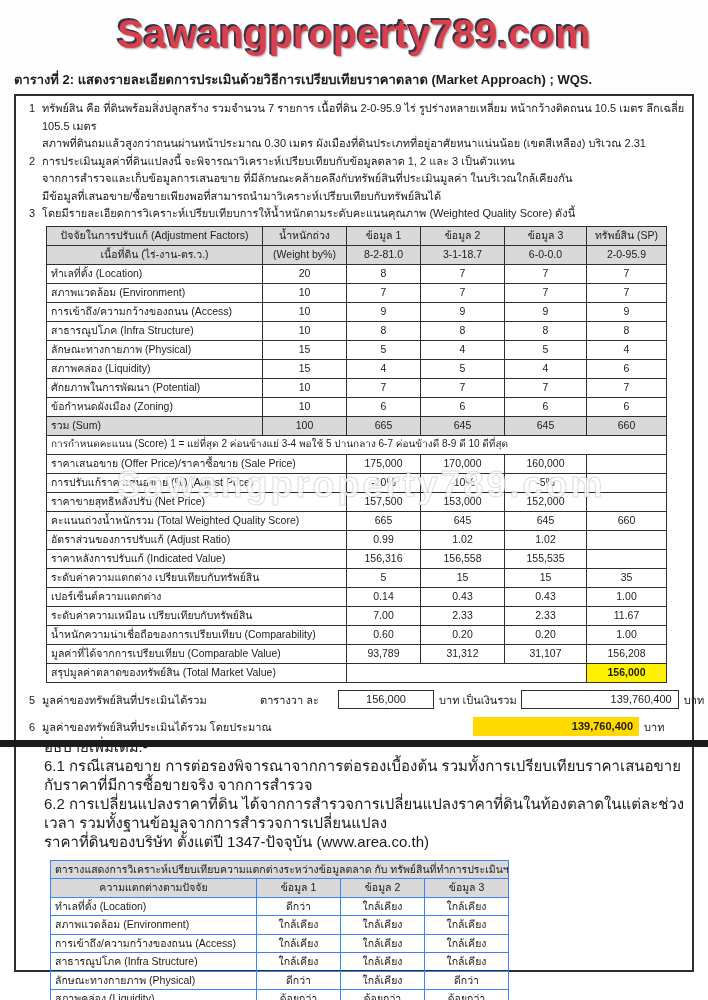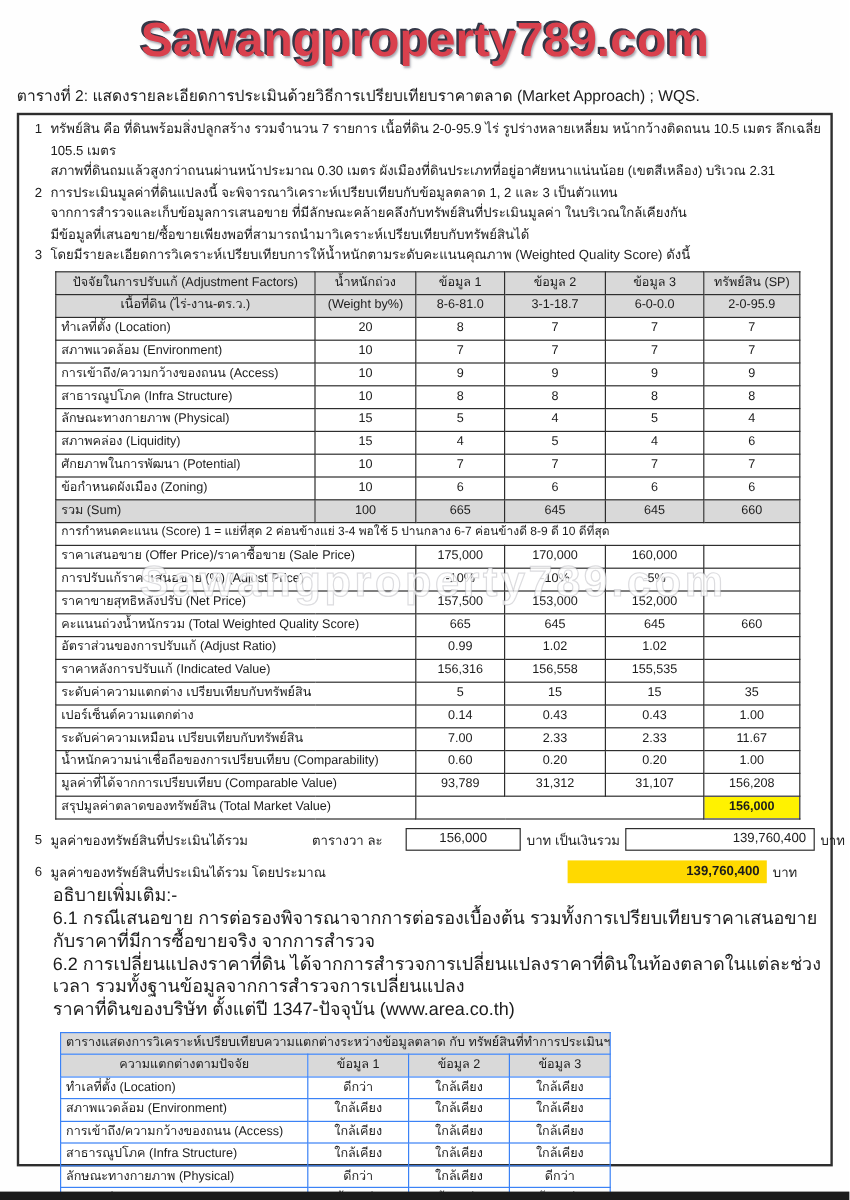--- a/index.html
+++ b/index.html
@@ -4,33 +4,33 @@
 <style>
   html,body{margin:0;padding:0;}
   body{
     width:708px;height:1000px;
     background:#ffffff;
     font-family:"Liberation Sans","DejaVu Sans",sans-serif;
     color:#1c1c1c;
     position:relative;
     overflow:hidden;
   }
-  .page{position:relative;width:708px;height:1000px;background:#fefefe;}
+  .page{position:relative;width:708px;height:747px;background:#fefefe;}
 
   .logo{
     text-align:center;
     padding-top:12px;
     font-size:40px;
     font-weight:bold;
     letter-spacing:0px;
     color:#d9404d;
     text-shadow:-2px -2px 0 #343747, -1px -1px 0 #343747, 1px 1px 2px rgba(60,60,80,.45);
   }
   .heading{
-    font-size:13px;font-weight:normal;
+    font-size:13px;font-weight:bold;
     margin:12px 12px 4px 14px;
   }
   .outer{
     position:relative;
     margin:2px 14px 0 14px;
     border:2px solid #2e2e2e;
     box-sizing:border-box;
     height:878px;
     padding:4px 6px 0 6px;
     background:#fff;
@@ -132,21 +132,21 @@
         <td class="gray c">ปัจจัยในการปรับแก้ (Adjustment Factors)</td>
         <td class="gray c">น้ำหนักถ่วง</td>
         <td class="gray c">ข้อมูล 1</td>
         <td class="gray c">ข้อมูล 2</td>
         <td class="gray c">ข้อมูล 3</td>
         <td class="gray c">ทรัพย์สิน (SP)</td>
       </tr>
       <tr>
         <td class="gray c">เนื้อที่ดิน (ไร่-งาน-ตร.ว.)</td>
         <td class="gray c">(Weight by%)</td>
-        <td class="gray c">8-6-81.0</td>
+        <td class="gray c">8-2-81.0</td>
         <td class="gray c">3-1-18.7</td>
         <td class="gray c">6-0-0.0</td>
         <td class="gray c">2-0-95.9</td>
       </tr>
       <tr>
         <td>ทำเลที่ตั้ง (Location)</td>
         <td class="c">20</td>
         <td class="c">8</td>
         <td class="c">7</td>
         <td class="c">7</td>

